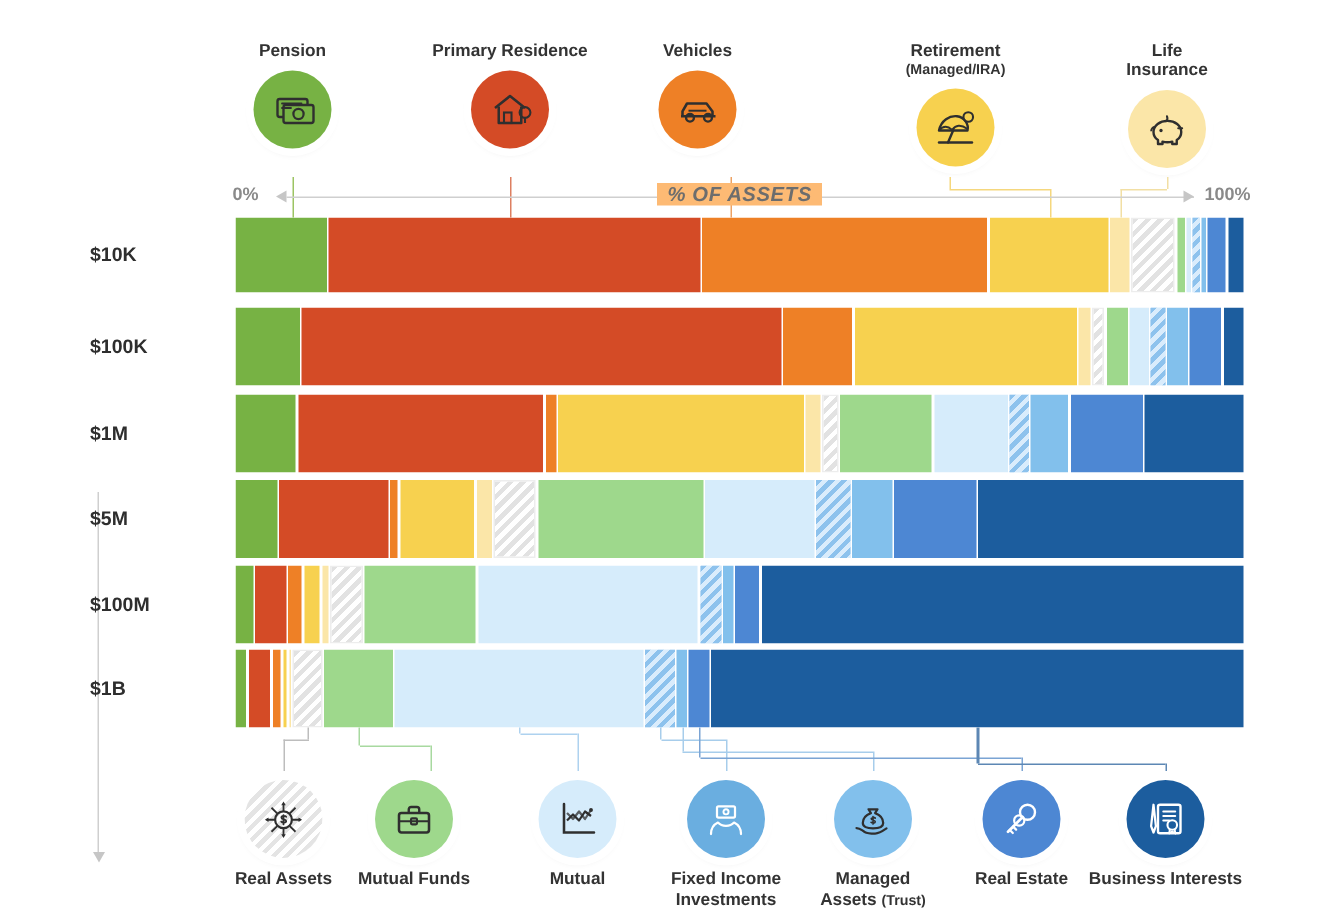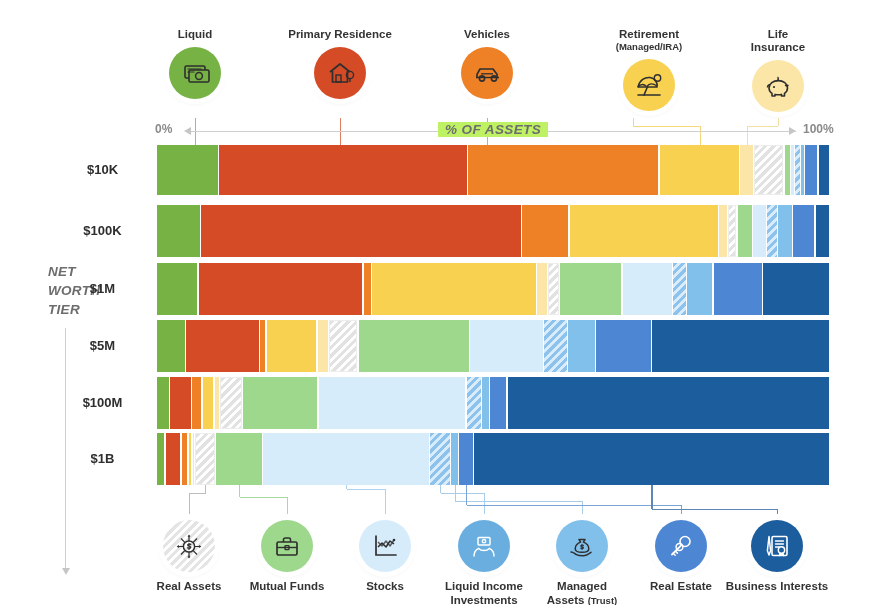--- a/index.html
+++ b/index.html
@@ -38,21 +38,21 @@
   }
   .bot-cat .cat-label .small{font-size:9.5px;}
 
   
   .axis-line{position:absolute;height:1px;background:#cfcfcf;}
   .axis-text{
     position:absolute;font-size:12px;color:#8a8a8a;font-weight:bold;
   }
   .axis-title{
     position:absolute;font-size:13.5px;color:#6d6d6d;font-style:italic;
-    font-weight:bold;letter-spacing:.4px;background:#bef264;padding:0 7px;
+    font-weight:bold;letter-spacing:.4px;background:#fdba74;padding:0 7px;
   }
   .arrow-left,.arrow-right{
     position:absolute;width:0;height:0;
     border-top:4px solid transparent;border-bottom:4px solid transparent;
   }
   .arrow-left{border-right:7px solid #c6c6c6;}
   .arrow-right{border-left:7px solid #c6c6c6;}
 
   
   .nw-title{
@@ -62,21 +62,21 @@
   .nw-arrow-line{position:absolute;width:1px;background:#cfcfcf;}
   .nw-arrow-head{
     position:absolute;width:0;height:0;
     border-left:4px solid transparent;border-right:4px solid transparent;
     border-top:7px solid #c6c6c6;
   }
 
   
   .row-label{
     position:absolute;font-size:13px;font-weight:bold;color:#2e2e2e;
-    text-align:center;
+    text-align:left;
   }
   .bar-row{position:absolute;overflow:hidden;}
   .seg{position:absolute;top:0;height:100%;box-sizing:border-box;}
   .seg.hatch-gray{
     background-color:#ffffff;
     background-image:repeating-linear-gradient(135deg,#e2e2e2 0 3px,#ffffff 3px 6px);
     border:1px solid #ededed;
   }
   .seg.hatch-blue{
     background-color:#cfe6fa;
@@ -85,21 +85,21 @@
   .conn-v{position:absolute;width:1.2px;}
   .conn-h{position:absolute;height:1.2px;}
 </style>
 </head>
 <body>
 
 <div id="stage">
 
   <div id="top-cats">
       <div class="top-cat" style="left: 125px; top: 28px; width: 140px;">
-        <div class="cat-label">Liquid</div>
+        <div class="cat-label">Pension</div>
         <div class="icon-circle" style="background:#77b244;">
           <svg width="30" height="30" viewBox="0 0 30 30">
             <rect x="5" y="8" width="20" height="12" rx="1.5" fill="none" stroke="#2f2f2f" stroke-width="1.6"></rect>
        <rect x="9" y="12" width="20" height="12" rx="1.5" fill="#77b244" stroke="#2f2f2f" stroke-width="1.6"></rect>
        <circle cx="19" cy="18" r="3.4" fill="none" stroke="#2f2f2f" stroke-width="1.5"></circle>
        <path d="M8 11h13M8 14h6" stroke="#2f2f2f" stroke-width="1.2" stroke-linecap="round"></path>
           </svg>
         </div>
       </div>
       <div class="top-cat" style="left: 270px; top: 28px; width: 140px;">
@@ -107,32 +107,32 @@
         <div class="icon-circle" style="background:#d44b26;">
           <svg width="30" height="30" viewBox="0 0 30 30">
             <path d="M5 14L15 6l10 8" fill="none" stroke="#2f2f2f" stroke-width="1.7" stroke-linejoin="round"></path>
        <path d="M7.5 13v11h15V13" fill="none" stroke="#2f2f2f" stroke-width="1.7" stroke-linejoin="round"></path>
        <rect x="11" y="17" width="5" height="7" fill="none" stroke="#2f2f2f" stroke-width="1.4"></rect>
        <circle cx="25" cy="17" r="3.6" fill="none" stroke="#2f2f2f" stroke-width="1.4"></circle>
        <path d="M25 20.6V24" stroke="#2f2f2f" stroke-width="1.4"></path>
           </svg>
         </div>
       </div>
-      <div class="top-cat" style="left: 417px; top: 28px; width: 140px;">
+      <div class="top-cat" style="left: 395px; top: 28px; width: 140px;">
         <div class="cat-label">Vehicles</div>
         <div class="icon-circle" style="background:#ee8026;">
           <svg width="30" height="30" viewBox="0 0 30 30">
             <path d="M4 19.5h23M5 19.5v-3.2l3-5.3h13l4 5.3v3.2" fill="none" stroke="#2f2f2f" stroke-width="1.7" stroke-linejoin="round"></path>
        <circle cx="10" cy="20.5" r="2.6" fill="none" stroke="#2f2f2f" stroke-width="1.6"></circle>
        <circle cx="22" cy="20.5" r="2.6" fill="none" stroke="#2f2f2f" stroke-width="1.6"></circle>
        <path d="M9 15.8h12" stroke="#2f2f2f" stroke-width="1.3"></path>
           </svg>
         </div>
       </div>
-      <div class="top-cat" style="left: 579px; top: 28px; width: 140px;">
+      <div class="top-cat" style="left: 567px; top: 28px; width: 140px;">
         <div class="cat-label">Retirement</div>
         <div class="cat-sub">(Managed/IRA)</div>
         <div class="icon-circle" style="background:#f7d14f;">
           <svg width="30" height="30" viewBox="0 0 30 30">
             <path d="M4 17c1.5-7 7-10 12-9.5S24 13 23 17z" fill="none" stroke="#2f2f2f" stroke-width="1.6" stroke-linejoin="round"></path>
        <path d="M4 17c3-3.5 6-3 8.5-0.6M13 16.4c2-3 5.5-3.6 10-.4" fill="none" stroke="#2f2f2f" stroke-width="1.3"></path>
        <path d="M13.5 16.8L10 25" stroke="#2f2f2f" stroke-width="1.6" stroke-linecap="round"></path>
        <circle cx="23.5" cy="8" r="3.2" fill="none" stroke="#2f2f2f" stroke-width="1.4"></circle>
        <path d="M4 25h22" stroke="#2f2f2f" stroke-width="1.6" stroke-linecap="round"></path>
           </svg>
@@ -164,25 +164,20 @@
       <div class="conn-v" style="left: 746.721px; top: 126px; height: 19px; background: rgb(242, 223, 164);"></div>
     </div>
 
   <div class="axis-text" style="left:155px;top:122px;">0%</div>
   <div class="arrow-left" style="left:184px;top:127px;"></div>
   <div class="axis-line" style="left:191px;top:130.5px;width:605px;"></div>
   <div class="arrow-right" style="left:789px;top:127px;"></div>
   <div class="axis-title" style="left:438px;top:122px;">% OF ASSETS</div>
   <div class="axis-text" style="left:803px;top:122px;">100%</div>
 
-  <div class="nw-title" style="left:48px;top:262px;width:86px;">
-    <span>NET</span><br>
-    <span>WORTH</span><br>
-    <span>TIER</span>
-  </div>
   <div class="nw-arrow-line" style="left:65px;top:328px;height:240px;"></div>
   <div class="nw-arrow-head" style="left:61.5px;top:568px;"></div>
 
   <div id="rows">
       <div class="row-label" style="left: 60px; width: 85px; top: 162px;">$10K</div>
       <div class="bar-row" style="left: 157px; top: 145px; width: 673px; height: 50px;">
         <div class="seg" title="Liquid: 9.2%" style="left: 0px; width: 60.516px; background: rgb(119, 178, 68);"></div>
         <div class="seg" title="Primary Residence: 37%" style="left: 61.916px; width: 247.61px; background: rgb(212, 75, 38);"></div>
         <div class="seg" title="Vehicles: 28.5%" style="left: 310.926px; width: 190.405px; background: rgb(238, 128, 38);"></div>
         <div class="seg" title="Retirement: 12%" style="left: 502.731px; width: 79.36px; background: rgb(247, 209, 79);"></div>
@@ -308,52 +303,52 @@
        <g fill="#2f2f2f">
         <path d="M15 3.4l1.5 2.4h-3z"></path>
               <path d="M15 27.6l-1.5-2.4h3z"></path>
         <path d="M2.6 15.5l2.4-1.5v3z"></path>
               <path d="M27.4 15.5l-2.4 1.5v-3z"></path>
        </g>
           </svg>
         </div>
         <div class="cat-label">Real Assets</div>
       </div>
-      <div class="bot-cat" style="left: 227px; top: 514px;">
+      <div class="bot-cat" style="left: 216px; top: 514px;">
         <div class="icon-circle" style="background:#9ed88c;">
           <svg width="30" height="30" viewBox="0 0 30 30">
             <rect x="5" y="11" width="20" height="13" rx="1.6" fill="none" stroke="#2f2f2f" stroke-width="1.7"></rect>
        <path d="M11.5 11V8.6c0-.9.7-1.6 1.6-1.6h3.8c.9 0 1.6.7 1.6 1.6V11" fill="none" stroke="#2f2f2f" stroke-width="1.6"></path>
        <path d="M5 16.5h20" stroke="#2f2f2f" stroke-width="1.4"></path>
        <rect x="13" y="14.6" width="4" height="4" rx=".7" fill="none" stroke="#2f2f2f" stroke-width="1.4"></rect>
           </svg>
         </div>
         <div class="cat-label">Mutual Funds</div>
       </div>
       <div class="bot-cat" style="left: 325px; top: 514px;">
         <div class="icon-circle" style="background:#d6ecfb;">
           <svg width="30" height="30" viewBox="0 0 30 30">
             <path d="M6 5v19h20" fill="none" stroke="#2f2f2f" stroke-width="1.7" stroke-linecap="round"></path>
        <path d="M8 16l4-4 4 4 4-6 4 3" fill="none" stroke="#2f2f2f" stroke-width="1.5" stroke-linejoin="round"></path>
        <path d="M8 11l4 4 4-5 4 5 4-6" fill="none" stroke="#2f2f2f" stroke-width="1.5" stroke-linejoin="round" opacity=".75"></path>
        <circle cx="24" cy="9" r="1.3" fill="#2f2f2f"></circle>
           </svg>
         </div>
-        <div class="cat-label">Stocks</div>
+        <div class="cat-label">Mutual</div>
       </div>
       <div class="bot-cat" style="left: 424px; top: 514px;">
         <div class="icon-circle" style="background:#6aaee0;">
           <svg width="30" height="30" viewBox="0 0 30 30">
             <rect x="9" y="6.5" width="12" height="7.5" rx="1" fill="none" stroke="#ffffff" stroke-width="1.5"></rect>
        <circle cx="15" cy="10.2" r="1.7" fill="none" stroke="#ffffff" stroke-width="1.3"></circle>
        <path d="M5 25c0-4 2.2-6.4 4.6-7.6M25 25c0-4-2.2-6.4-4.6-7.6" fill="none" stroke="#ffffff" stroke-width="1.5" stroke-linecap="round"></path>
        <path d="M9.6 17.4c1.3 1.4 2.6 2.2 5.4 2.2s4.1-.8 5.4-2.2" fill="none" stroke="#ffffff" stroke-width="1.5"></path>
           </svg>
         </div>
-        <div class="cat-label">Liquid Income</div>
+        <div class="cat-label">Fixed Income</div>
         <div class="cat-label" style="margin-top:0">Investments</div>
       </div>
       <div class="bot-cat" style="left: 522px; top: 514px;">
         <div class="icon-circle" style="background:#82c0ec;">
           <svg width="30" height="30" viewBox="0 0 30 30">
             <path d="M12 8.5h6l-1.6 2.6c3.2 1.2 5.4 3.7 5.4 6.6 0 2.4-2.6 3.6-6.8 3.6s-6.8-1.2-6.8-3.6c0-2.9 2.2-5.4 5.4-6.6z" fill="none" stroke="#2f2f2f" stroke-width="1.5" stroke-linejoin="round"></path>
        <path d="M15 13.4v5M16.5 14.4c-.5-.6-2.7-.7-2.7.5s2.7.7 2.7 1.9c0 1.2-2.2 1.1-2.8.4" fill="none" stroke="#2f2f2f" stroke-width="1.1" stroke-linecap="round"></path>
        <path d="M4 21c2.5 0 3.6 1.6 5.4 2.6 1.6.9 4 1.1 7 1.1 2 0 5-1.6 7.6-3.4" fill="none" stroke="#2f2f2f" stroke-width="1.5" stroke-linecap="round"></path>
           </svg>
         </div>

